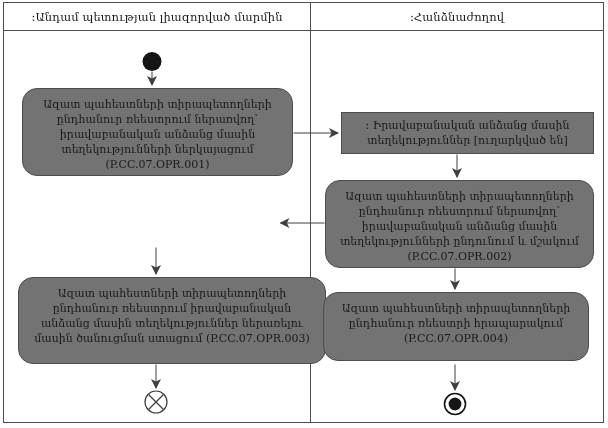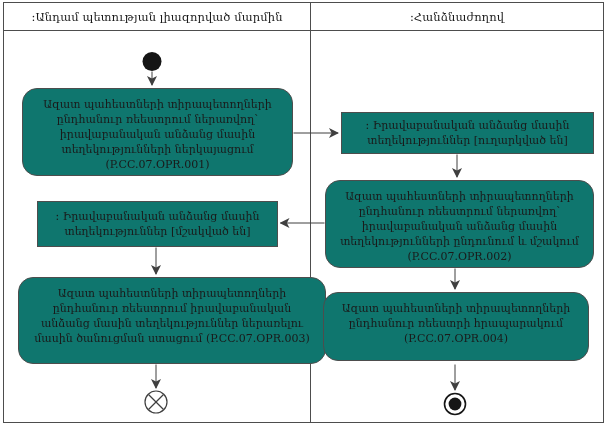--- a/index.html
+++ b/index.html
@@ -14,21 +14,21 @@
   }
   .vdiv { position:absolute; left:310px; top:2px; width:1px; height:421px; background:#4d4d4d; }
   .hline { position:absolute; left:3px; top:30px; width:601px; height:1px; background:#4d4d4d; }
   .lane-title {
     position:absolute; top:3px; height:27px; display:flex; align-items:center;
     justify-content:center; font-size:11.5px; letter-spacing:0.1px;
   }
   .lane-title.left  { left:4px;   width:306px; }
   .lane-title.right { left:311px; width:292px; }
   .node {
-    position:absolute; border:1px solid #4d4d4d; background:#0f766e;
+    position:absolute; border:1px solid #4d4d4d; background:#737373;
     box-sizing:border-box; font-size:11px; line-height:15px; text-align:center;
   }
   .activity { border-radius:15px; padding:8px 9px 0 9px; }
   .object   { display:flex; align-items:center; justify-content:center; padding:2px 8px; }
   #opr001        { left:22px;  top:88px;  width:271px; height:88px; }
   #obj-sent      { left:341px; top:112px; width:253px; height:42px; }
   #opr002        { left:325px; top:180px; width:269px; height:88px; }
   #obj-processed { left:37px;  top:201px; width:241px; height:46px; }
   #opr003        { left:18px;  top:277px; width:308px; height:87px; }
   #opr004        { left:323px; top:292px; width:266px; height:69px; }
@@ -51,23 +51,20 @@
   </div>
 
   <div id="opr001" class="node activity">Ազատ պահեստների տիրապետողների ընդհանուր ռեեստրում ներառվող՝ իրավաբանական անձանց մասին տեղեկությունների ներկայացում (P.CC.07.OPR.001)</div>
 
   <div id="obj-sent" class="node object">
     <span>: Իրավաբանական անձանց մասին տեղեկություններ [ուղարկված են]</span>
   </div>
 
   <div id="opr002" class="node activity">Ազատ պահեստների տիրապետողների ընդհանուր ռեեստրում ներառվող՝ իրավաբանական անձանց մասին տեղեկությունների ընդունում և մշակում (P.CC.07.OPR.002)</div>
 
-  <div id="obj-processed" class="node object">
-    <span>: Իրավաբանական անձանց մասին տեղեկություններ [մշակված են]</span>
-  </div>
 
   <div id="opr003" class="node activity">Ազատ պահեստների տիրապետողների ընդհանուր ռեեստրում իրավաբանական անձանց մասին տեղեկություններ ներառելու մասին ծանուցման ստացում (P.CC.07.OPR.003)</div>
 
   <div id="opr004" class="node activity">Ազատ պահեստների տիրապետողների ընդհանուր ռեեստրի հրապարակում (P.CC.07.OPR.004)</div>
 
   <svg class="overlay" width="608" height="428" viewBox="0 0 608 428">
     <defs>
       <marker id="arr" viewBox="0 0 10 10" refX="9" refY="5" markerWidth="10" markerHeight="10" orient="auto-start-reverse">
         <path d="M0,0 L10,5 L0,10 L2.6,5 z" fill="#3f3f3f"></path>
       </marker>

